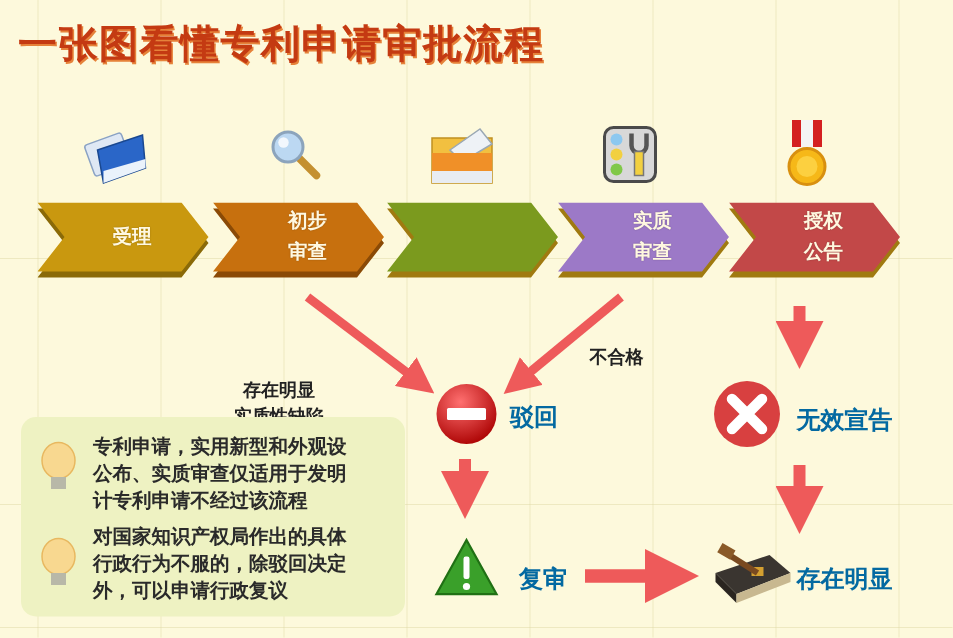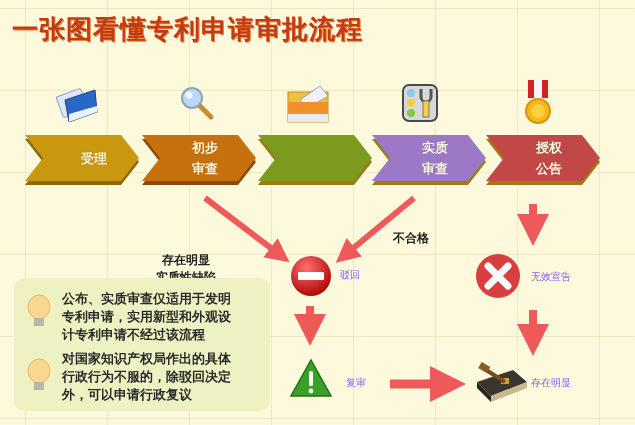--- a/index.html
+++ b/index.html
@@ -26,21 +26,21 @@
     position: absolute; left: 20px; right: 14px; top: 0; height: 46px;
     display: flex; flex-direction: column; align-items: center; justify-content: center;
     color: #fff8e0; font-size: 13px; line-height: 21px; font-weight: bold;
     text-shadow: 0 0 1px rgba(0,0,0,0.3);
   }
   .icon { position: absolute; }
   .note {
     font-size: 12px; font-weight: bold; color: #222; line-height: 17px; white-space: nowrap;
   }
   .lbl-dark {
-    font-size: 10px; font-weight: normal; color: #8b5cf6; white-space: nowrap;
+    font-size: 16px; font-weight: bold; color: #0369a1; white-space: nowrap;
   }
   .infobox {
     left: 14px; top: 278px; width: 256px; height: 133px;
     background: #eef2c2; border-radius: 10px;
   }
   .info-item { position: absolute; left: 48px; font-size: 13px; font-weight: bold; color: #2a2a2a; line-height: 18px; }
 </style>
 </head>
 <body>
 
@@ -80,21 +80,21 @@
 </div>
 <div class="icon" style="left:523px;top:80px;">
   <svg width="30" height="46" viewBox="0 0 30 46">
     <rect x="5" y="0" width="20" height="18" fill="#d42020"></rect>
     <rect x="11" y="0" width="8" height="18" fill="#f4f4f4"></rect>
     <circle cx="15" cy="31" r="12" fill="#f6b818" stroke="#d89010" stroke-width="2"></circle>
     <circle cx="15" cy="31" r="7" fill="#fcd040"></circle>
   </svg>
 </div>
 
-<div class="chev" style="left:25px;padding-left:12px;">
+<div class="chev" style="left:25px;">
   <svg width="120" height="52" viewBox="0 0 120 52">
     <polygon points="0,4 96,4 114,27 96,50 0,50 18,27" fill="#8a6a08"></polygon>
     <polygon points="0,0 96,0 114,23 96,46 0,46 18,23" fill="#c9980f"></polygon>
   </svg>
   <div class="lbl">
       <span>受理</span>
     </div>
 </div>
 <div class="chev" style="left:142px;">
   <svg width="120" height="52" viewBox="0 0 120 52">
@@ -205,22 +205,22 @@
 <div class="abs lbl-dark" style="left:531px;top:376px;">存在明显</div>
 
 <div class="abs infobox">
   <div class="icon" style="left:12px;top:16px;">
     <svg width="26" height="36" viewBox="0 0 26 36">
       <ellipse cx="13" cy="13" rx="11" ry="12" fill="#f8d890" stroke="#e8b860"></ellipse>
       <rect x="8" y="24" width="10" height="8" fill="#b8b8a8"></rect>
     </svg>
   </div>
   <div class="info-item" style="top:12px;">
+    <div>专利申请，实用新型和外观设</div>
     <div>公布、实质审查仅适用于发明</div>
-    <div>专利申请，实用新型和外观设</div>
     <div>计专利申请不经过该流程</div>
   </div>
   <div class="icon" style="left:12px;top:80px;">
     <svg width="26" height="36" viewBox="0 0 26 36">
       <ellipse cx="13" cy="13" rx="11" ry="12" fill="#f8d890" stroke="#e8b860"></ellipse>
       <rect x="8" y="24" width="10" height="8" fill="#b8b8a8"></rect>
     </svg>
   </div>
   <div class="info-item" style="top:72px;">
     <div>对国家知识产权局作出的具体</div>

